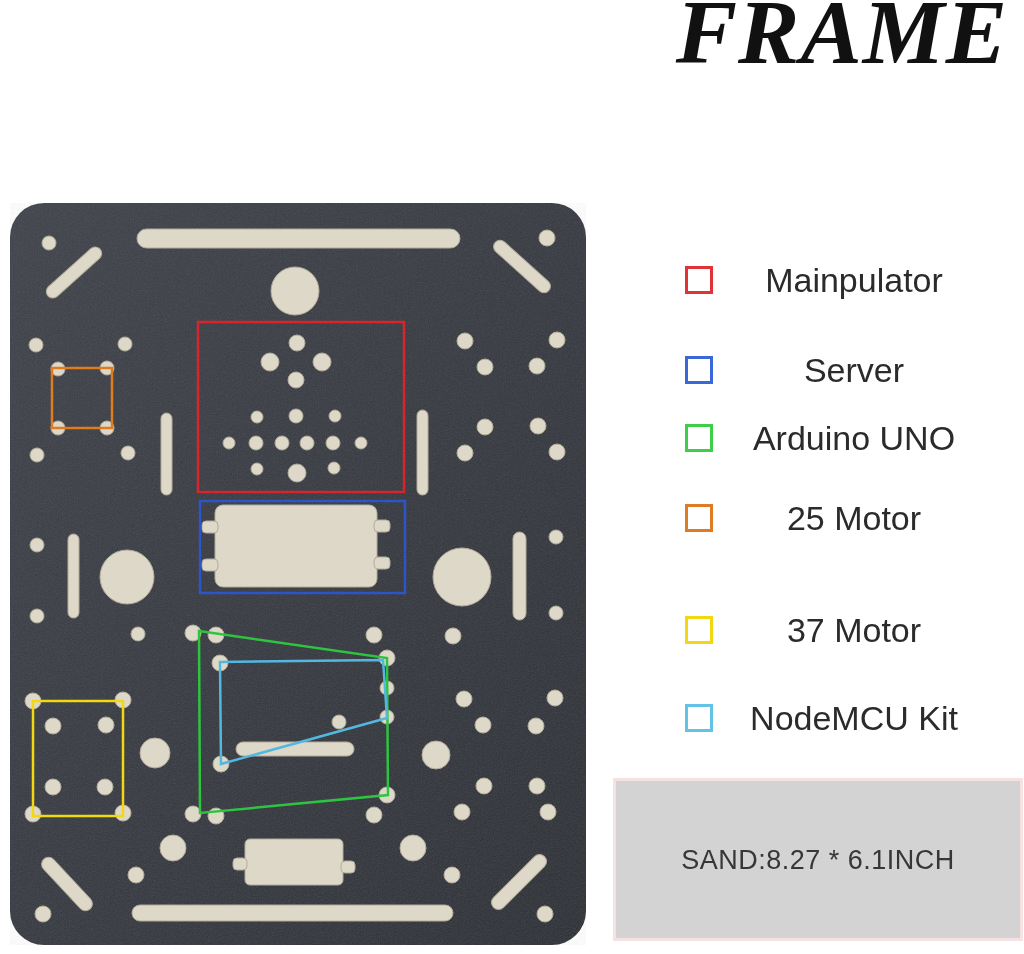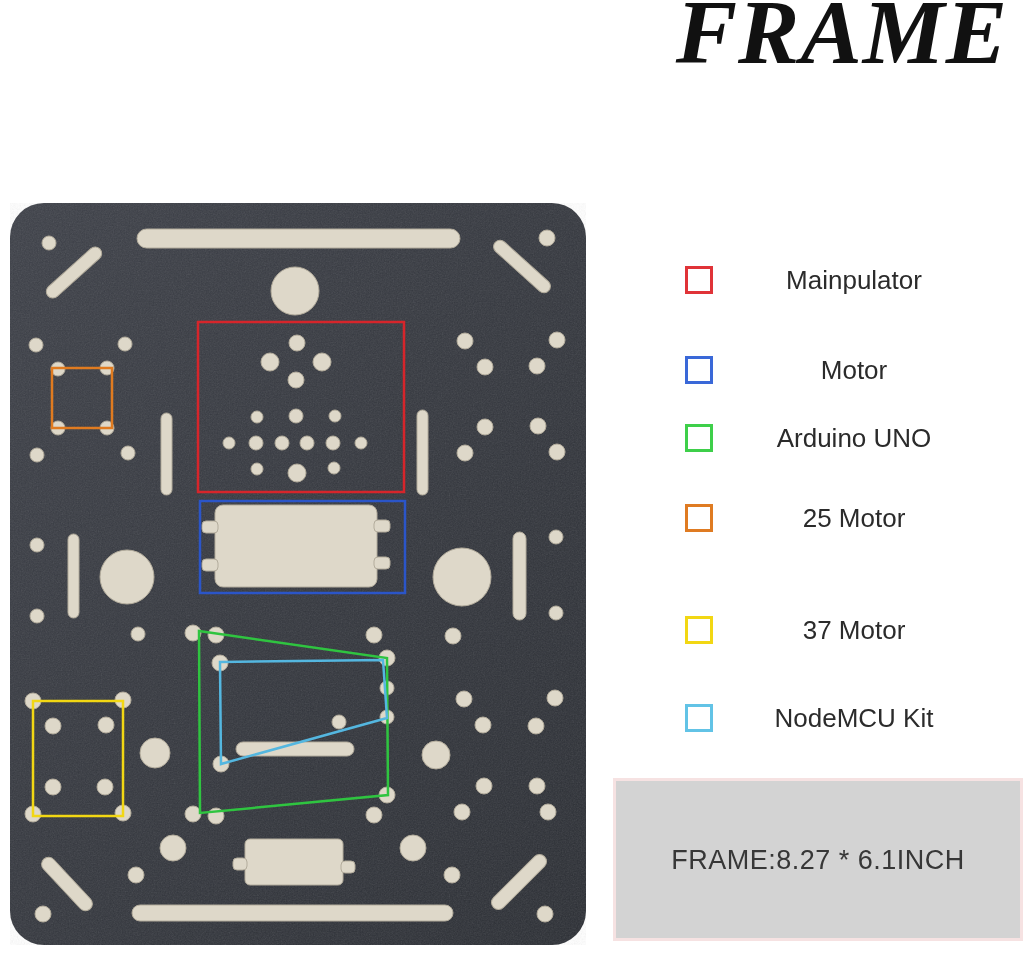--- a/index.html
+++ b/index.html
@@ -17,21 +17,21 @@
   }
   .legend-row{
     position:absolute;display:flex;align-items:center;height:36px;left:685px;
   }
   .swatch{
     width:22px;height:22px;border:3px solid #000;background:transparent;
     flex:0 0 auto;
   }
   .legend-label{
     display:inline-block;width:282px;text-align:center;
-    font-size:26px;color:#2b2b2b;white-space:nowrap;
+    font-size:34px;color:#2b2b2b;white-space:nowrap;
   }
   .info-box{
     position:absolute;left:613px;top:778px;width:404px;height:157px;
     background:#d3d3d3;border:3px solid #f6e2e2;
     display:flex;flex-direction:column;justify-content:center;align-items:center;
     gap:6px;
   }
   .info-line{
     font-size:27px;color:#373737;line-height:40px;white-space:nowrap;
     letter-spacing:0.5px;
@@ -164,37 +164,37 @@
 
   <div class="title">FRAME</div>
 
   <div>
     <div class="legend-row" style="top:262px">
       <span class="swatch" style="border-color: rgb(224, 51, 56);"></span>
       <span class="legend-label">Mainpulator</span>
     </div>
     <div class="legend-row" style="top:352px">
       <span class="swatch" style="border-color: rgb(58, 104, 216);"></span>
-      <span class="legend-label">Motor</span>
+      <span class="legend-label">Server</span>
     </div>
     <div class="legend-row" style="top:420px">
       <span class="swatch" style="border-color: rgb(62, 207, 74);"></span>
       <span class="legend-label">Arduino UNO</span>
     </div>
     <div class="legend-row" style="top:500px">
       <span class="swatch" style="border-color: rgb(223, 123, 34);"></span>
       <span class="legend-label">25 Motor</span>
     </div>
     <div class="legend-row" style="top:612px">
       <span class="swatch" style="border-color: rgb(242, 215, 19);"></span>
       <span class="legend-label">37 Motor</span>
     </div>
     <div class="legend-row" style="top:700px">
       <span class="swatch" style="border-color: rgb(98, 195, 230);"></span>
       <span class="legend-label">NodeMCU Kit</span>
     </div>
   </div>
 
   <div class="info-box">
-    <div class="info-line">FRAME:8.27 * 6.1INCH</div>
+    <div class="info-line">SAND:8.27 * 6.1INCH</div>
   </div>
 
 </div>
 
 </body></html>

